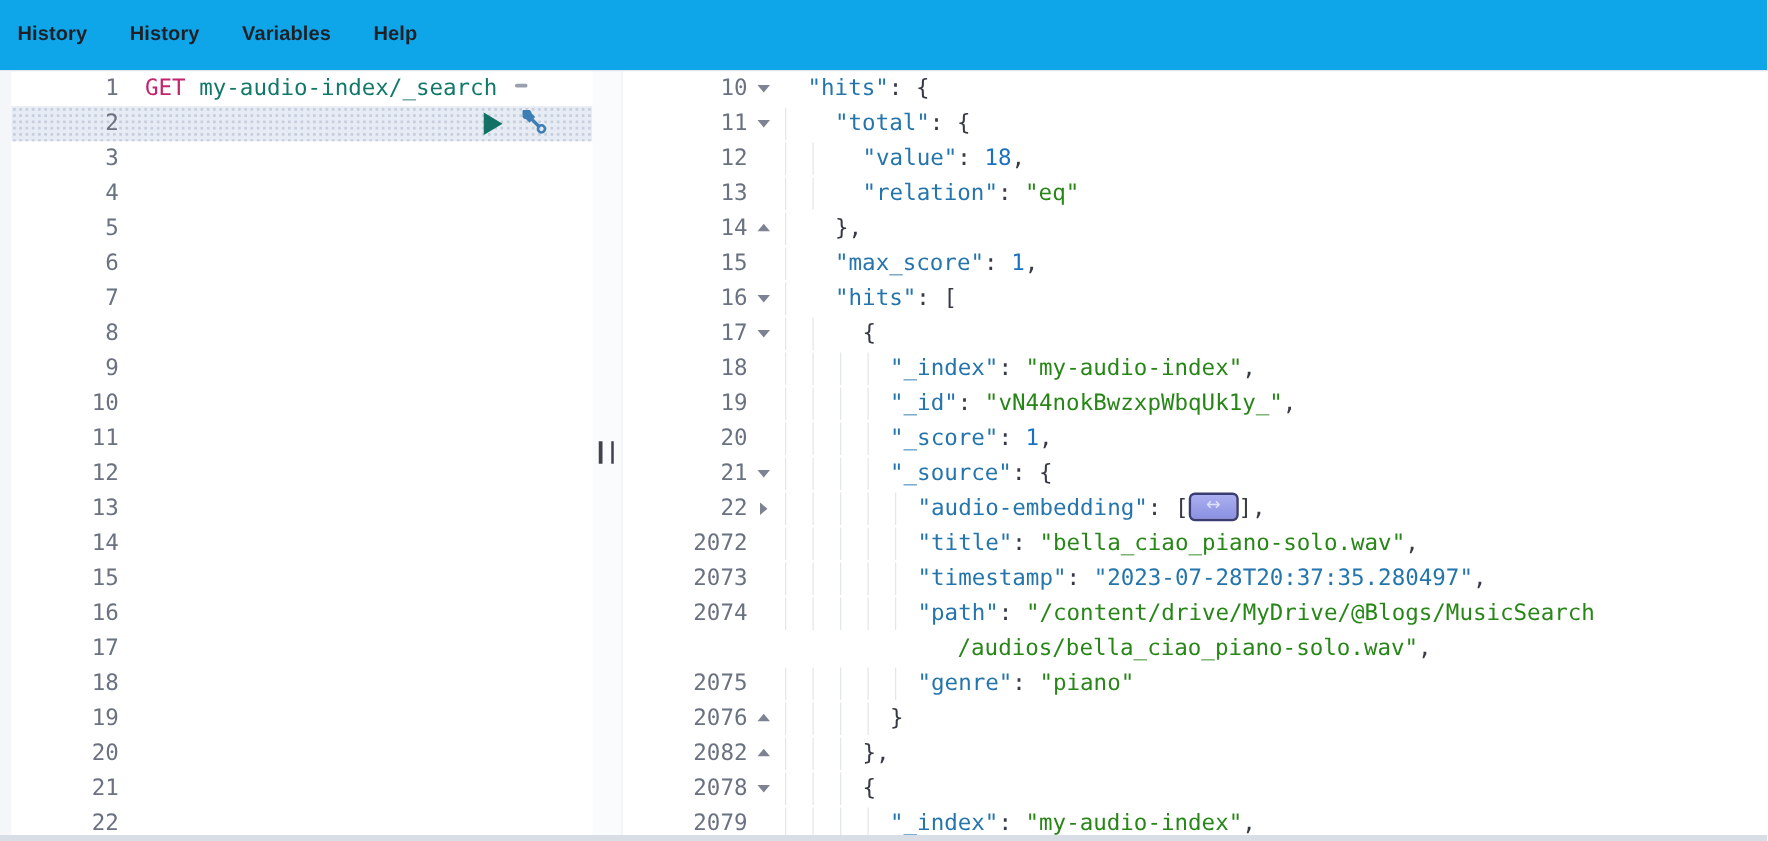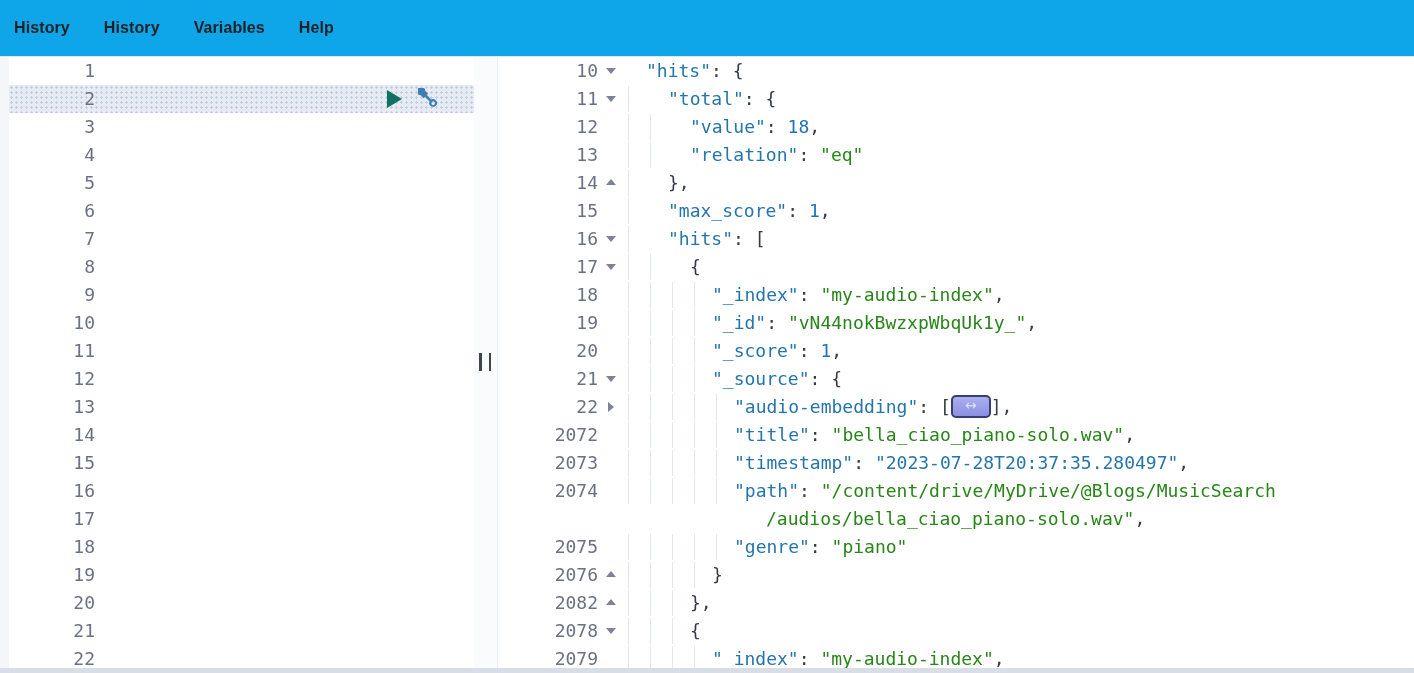--- a/index.html
+++ b/index.html
@@ -97,21 +97,21 @@
     <span class="menu-item">History</span>
     <span class="menu-item">History</span>
     <span class="menu-item">Variables</span>
     <span class="menu-item">Help</span>
   </nav>
 </div>
 
 <div class="panes">
   <section class="pane request">
     <div class="rows" id="req-rows">
-        <div class="row"><span class="gut">1</span></div>
+        <div class="row"><span class="gut">1</span><span class="code"><span class="t-m">GET</span><span class="t-p"> </span><span class="t-u">my-audio-index/_search</span><span class="fold-dash"></span></span></div>
         <div class="row active"><span class="gut">2</span><span class="code"><span class="controls"><span class="play-btn"></span><svg viewBox="0 0 18 18" width="22" height="22" class="wrench-btn">
                 <g transform="rotate(-45 9 9)" fill="none" stroke="#3d7fb5" stroke-width="1.7">
                   <path d="M6.4 2.2 A3.4 3.4 0 1 1 11.6 2.2 L11.6 5.4 L6.4 5.4 Z" fill="#3d7fb5" stroke="none"></path>
                   <rect x="7.9" y="4.5" width="2.2" height="7.5" fill="#3d7fb5" stroke="none"></rect>
                   <circle cx="9" cy="13.8" r="2.3"></circle>
                 </g>
               </svg></span></span></div>
         <div class="row"><span class="gut">3</span><span class="code"></span></div>
         <div class="row"><span class="gut">4</span><span class="code"></span></div>
         <div class="row"><span class="gut">5</span><span class="code"></span></div>

